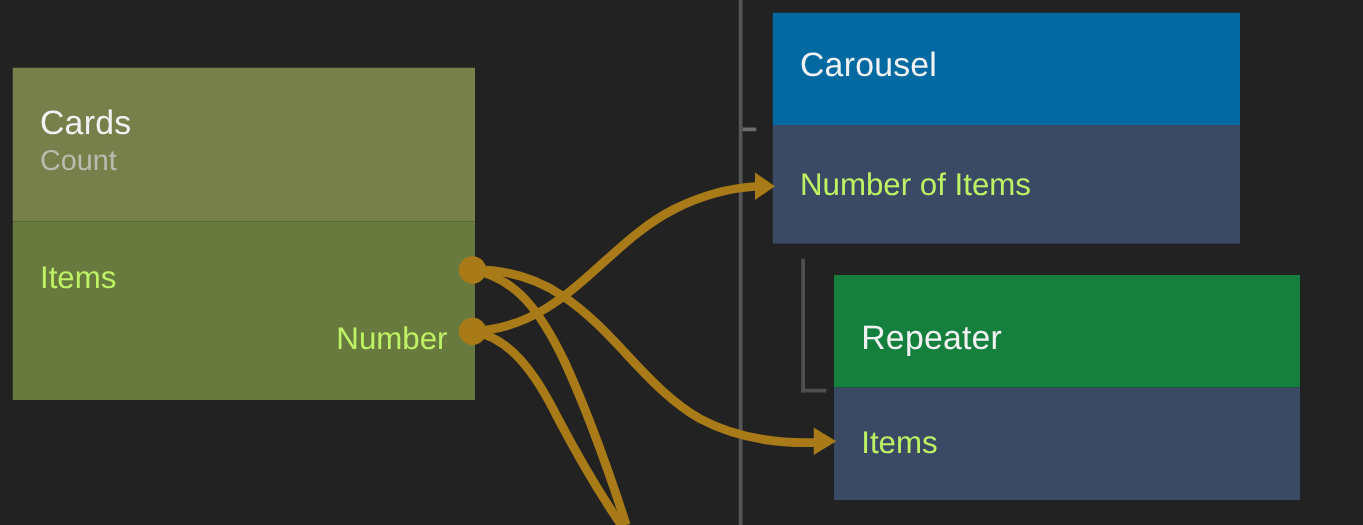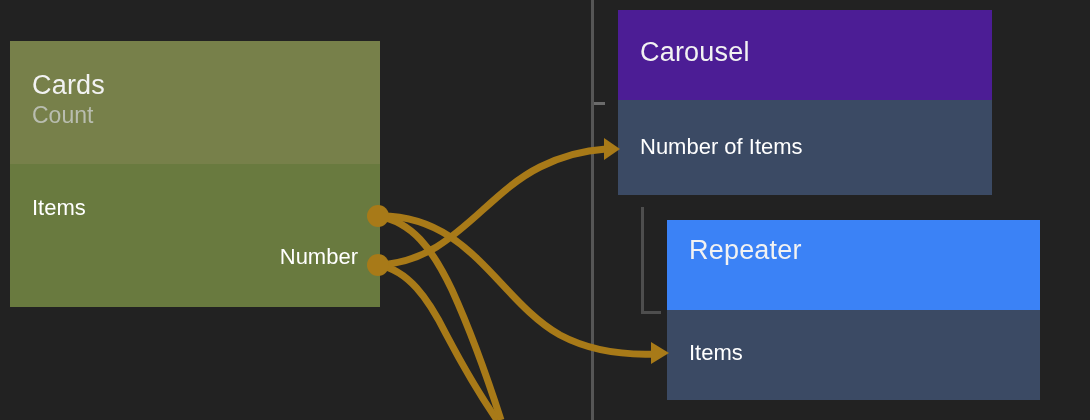--- a/index.html
+++ b/index.html
@@ -42,44 +42,44 @@
     font-weight:400;
     white-space:nowrap;
   }
   .node-body{
     position:relative;
     box-sizing:border-box;
     width:100%;
   }
   .port-row{
     position:absolute;
-    font-size:22px;
-    color:#ffffff;
+    font-size:25px;
+    color:#bef264;
     white-space:nowrap;
     line-height:1;
   }
   .port-row.left{left:22px;}
   .port-row.right{right:22px;}
 
   
-  #node-cards{left:10px;top:41px;width:370px;height:266px;}
+  #node-cards{left:10px;top:54px;width:370px;height:266px;}
   #node-cards .node-header{height:123px;background:#77804a;}
   #node-cards .node-body{height:143px;background:#697a3f;}
   #cards-items{top:33px;}
   #cards-count{top:82px;}
 
   
   #node-carousel{left:618px;top:10px;width:374px;height:185px;}
-  #node-carousel .node-header{height:90px;background:#4c1d95;padding-top:28px;}
+  #node-carousel .node-header{height:90px;background:#0369a1;padding-top:28px;}
   #node-carousel .node-body{height:95px;background:#3b4a64;}
   #carousel-num{top:36px;}
 
   
   #node-repeater{left:667px;top:220px;width:373px;height:180px;}
-  #node-repeater .node-header{height:90px;background:#3b82f6;padding-top:16px;}
+  #node-repeater .node-header{height:90px;background:#15803d;padding-top:36px;}
   #node-repeater .node-body{height:90px;background:#3b4a64;}
   #repeater-items{top:32px;}
 
   
   #divider{
     position:absolute;left:591px;top:0;width:3px;height:420px;
     background:#565656;
   }
   #divider-tick{
     position:absolute;left:594px;top:102px;width:11px;height:3px;

